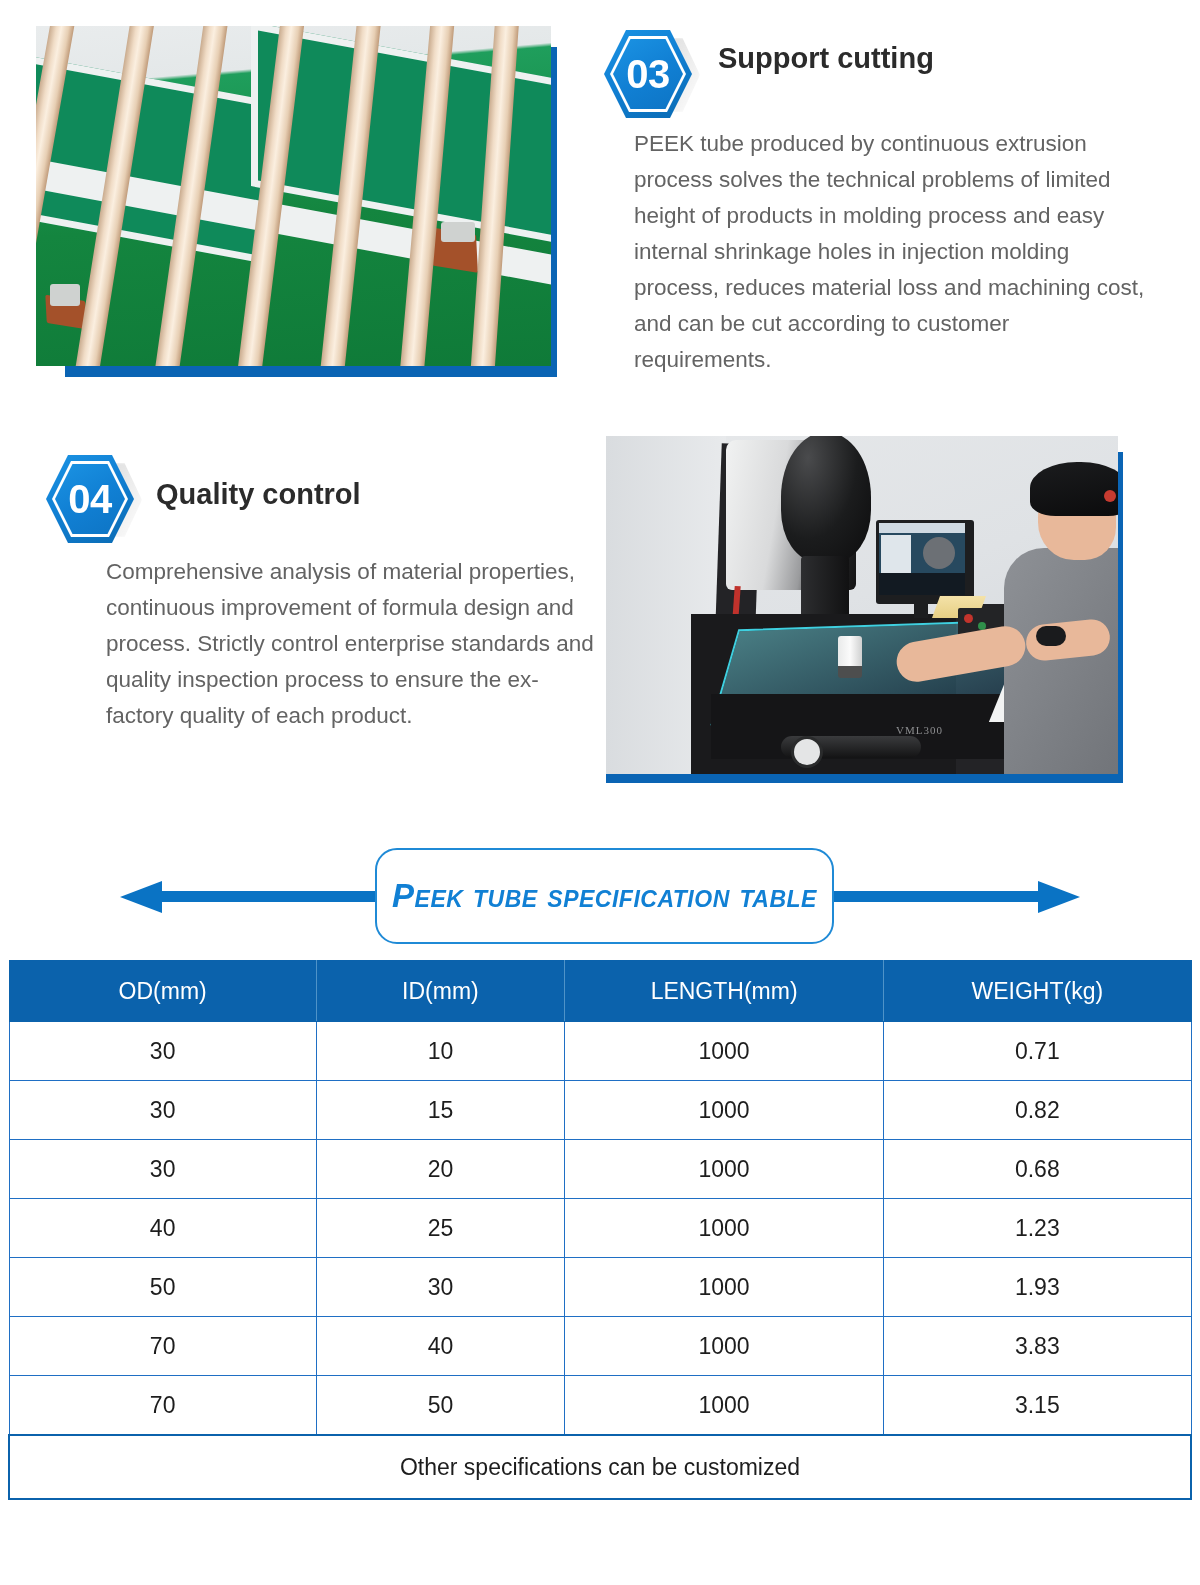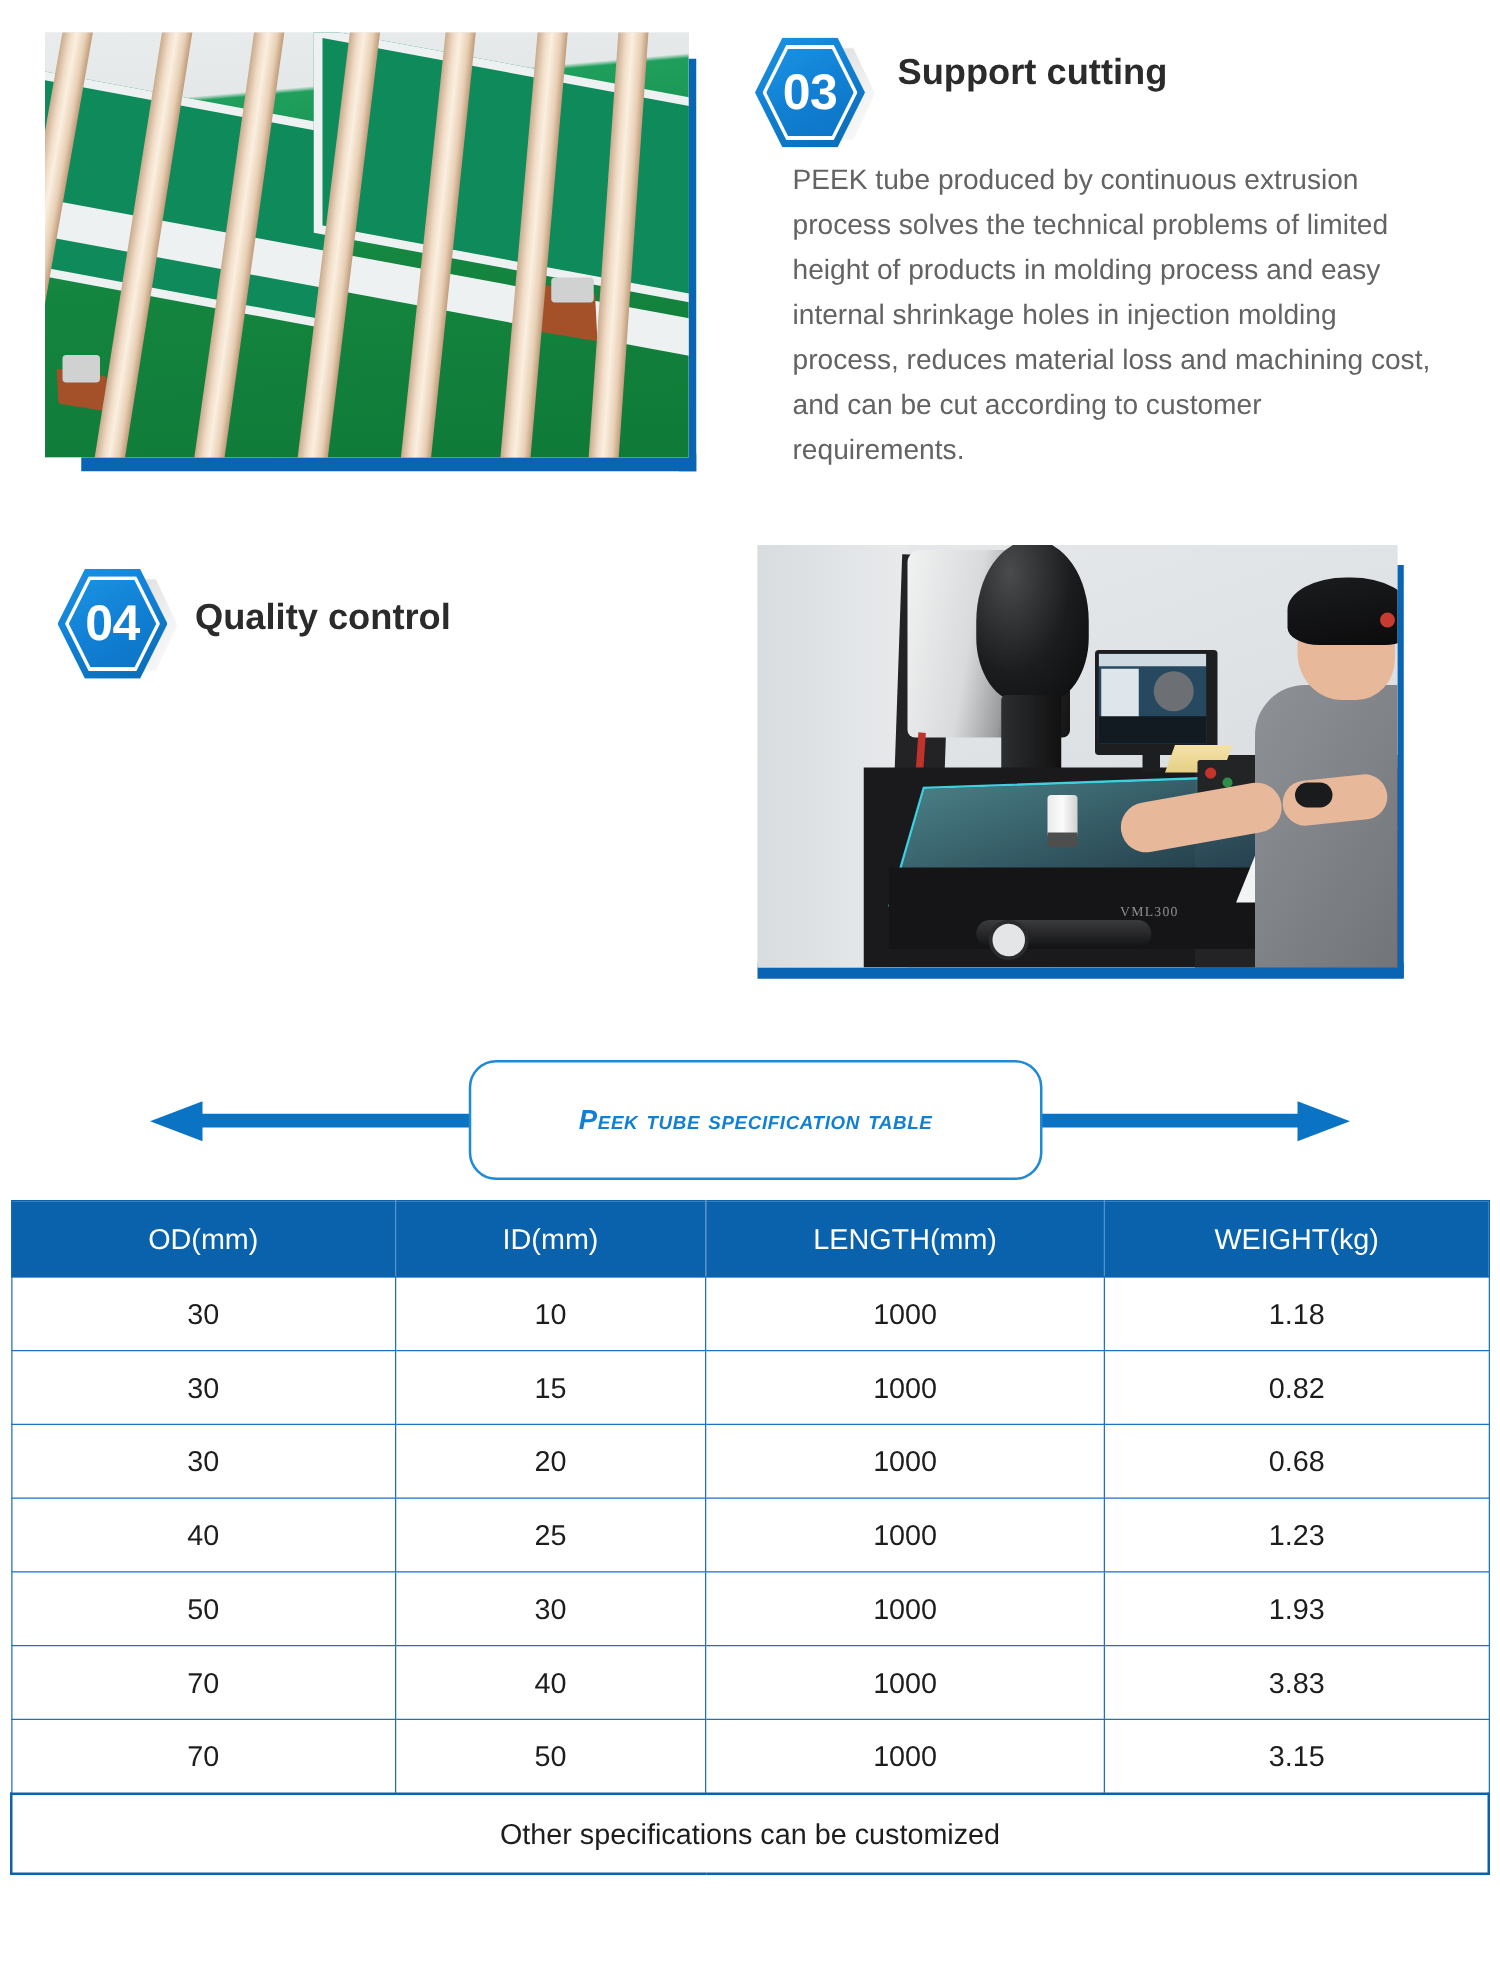--- a/index.html
+++ b/index.html
@@ -178,21 +178,21 @@
   }
   .banner-box {
     position: absolute; left: 255px; top: 0px; width: 455px; height: 92px;
     background: #ffffff;
     border: 2px solid #1f8ad6;
     border-radius: 22px;
     display: flex; align-items: center; justify-content: center;
   }
   .banner-text {
     color: #1180d4;
-    font-size: 22px;
+    font-size: 33px;
     font-style: italic;
     font-weight: bold;
     font-variant: small-caps;
     letter-spacing: 0.5px;
     white-space: nowrap;
   }
 
   
   #spec-table {
     position: absolute; left: 8px; top: 960px; width: 1184px;
@@ -273,20 +273,21 @@
 
   <div class="hex-wrap" style="left:46px; top:455px;">
     <div class="hex-shadow"></div>
     <div class="hex-outer"></div>
     <div class="hex-inner"></div>
     <div class="hex-core">
       <span class="hex-num">04</span>
     </div>
   </div>
   <div class="sec-title" style="left:156px; top:478px;">Quality control</div>
+  <div class="sec-body" style="left:106px; top:554px; width:488px;">Comprehensive analysis of material properties, continuous improvement of formula design and process. Strictly control enterprise standards and quality inspection process to ensure the ex-factory quality of each product.</div>
 
   <div class="photo-frame-accent" id="photo2-accent-r"></div>
   <div class="photo-frame-accent" id="photo2-accent-b"></div>
   <div class="photo" id="photo2">
     <div class="p2-bg"></div>
     <div class="p2-wall"></div>
     <div class="p2-col"></div>
     <div class="p2-optic-body"></div>
     <div class="p2-optic-dark"></div>
     <div class="p2-red"></div>
@@ -345,21 +346,21 @@
         <th>ID(mm)</th>
         <th>LENGTH(mm)</th>
         <th>WEIGHT(kg)</th>
       </tr>
     </thead>
     <tbody id="spec-table-body">
         <tr>
           <td>30</td>
           <td>10</td>
           <td>1000</td>
-          <td>1.18</td>
+          <td>0.71</td>
         </tr>
         <tr>
           <td>30</td>
           <td>15</td>
           <td>1000</td>
           <td>0.82</td>
         </tr>
         <tr>
           <td>30</td>
           <td>20</td>

